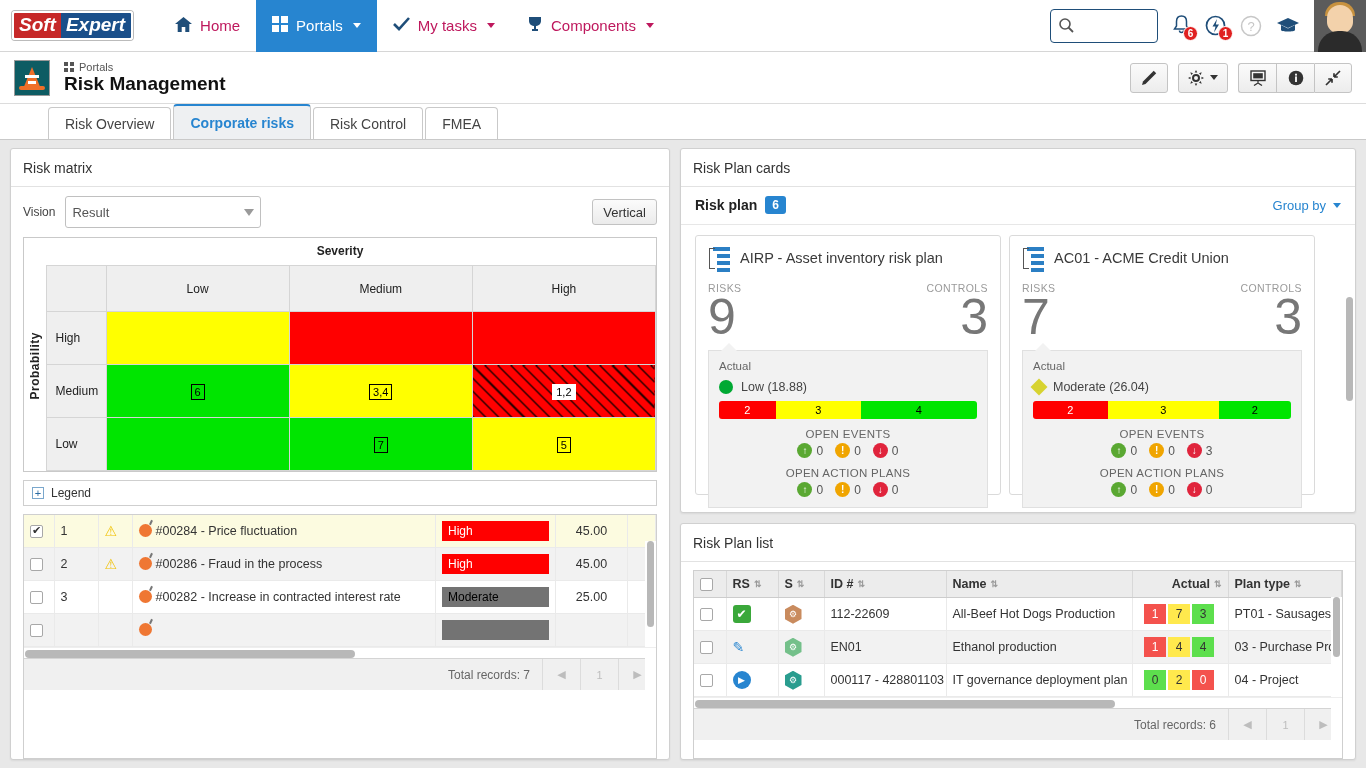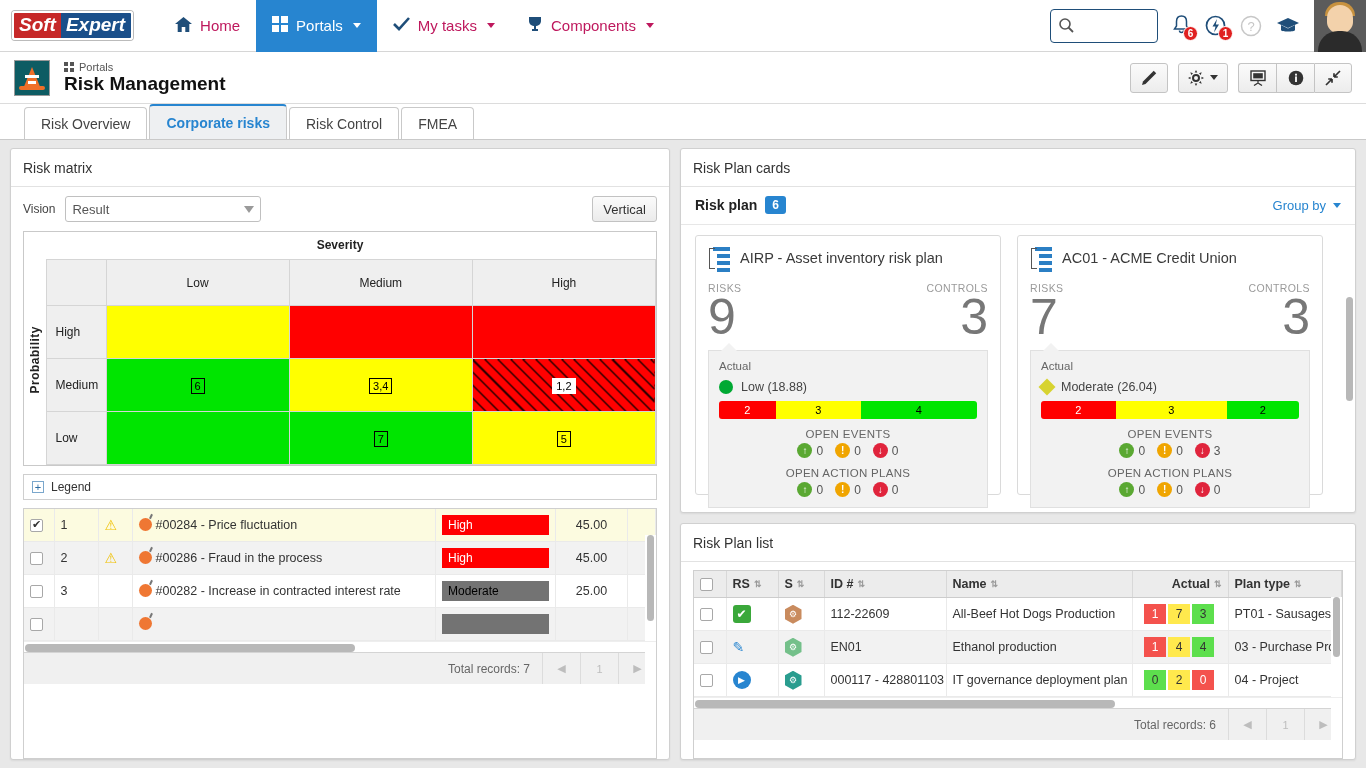--- a/index.html
+++ b/index.html
@@ -94,21 +94,21 @@
     padding: 0 9px;
   }
   .tbtn-group { display: flex; }
   .tbtn-group .tbtn { border-radius: 0; border-right: none; }
   .tbtn-group .tbtn:first-child { border-radius: 3px 0 0 3px; }
   .tbtn-group .tbtn:last-child { border-radius: 0 3px 3px 0; border-right: 1px solid #c4c4c4; }
 
   
   .tabsbar {
     height: 36px; background: #fff; display: flex; align-items: flex-end;
-    padding-left: 24px; border-bottom: 1px solid #c9c9c9;
+    padding-left: 48px; border-bottom: 1px solid #c9c9c9;
   }
   .tab {
     height: 32px; padding: 0 16px; display: flex; align-items: center;
     font-size: 14px; color: #444; background: #fff;
     border: 1px solid #c9c9c9; border-bottom: none;
     border-radius: 4px 4px 0 0; margin-right: 2px; cursor: pointer;
   }
   .tab.active {
     color: #2785d0; font-weight: bold; background: #eef0f2;
     border-top: 2px solid #2785d0; height: 35px;
@@ -127,21 +127,21 @@
     font-size: 14px; color: #333; padding: 11px 12px 10px 12px;
     border-bottom: 1px solid #e2e2e2;
   }
   .left-col { width: 660px; display: flex; flex-direction: column; }
   .right-col { flex: 1; display: flex; flex-direction: column; gap: 10px; }
 
   
   .matrix-toolbar { display: flex; align-items: center; padding: 9px 12px; }
   .lbl { font-size: 12px; color: #444; margin-right: 10px; }
   .select {
-    width: 196px; height: 26px; border: 1px solid #c0c0c0; border-radius: 3px;
+    width: 196px; height: 32px; border: 1px solid #c0c0c0; border-radius: 3px;
     background: #fff; display: flex; align-items: center; padding: 0 6px;
     font-size: 13px; color: #555; position: relative; cursor: pointer;
   }
   .select .arr {
     margin-left: auto; width:0;height:0;border-left:5px solid transparent;
     border-right:5px solid transparent;border-top:7px solid #9a9a9a;
   }
   .vbtn {
     margin-left: auto; height: 26px; padding: 0 10px; font-size: 13px;
     background: linear-gradient(#fbfbfb,#ebebeb); border: 1px solid #c2c2c2;
@@ -239,21 +239,21 @@
   .rp-header {
     display: flex; align-items: center; padding: 9px 14px 10px 14px;
     border-bottom: 1px solid #e7e7e7;
   }
   .rp-title { font-size: 14px; font-weight: bold; color: #222; }
   .cnt-badge {
     background: #2785d0; color: #fff; font-size: 12px; font-weight: bold;
     padding: 2px 7px; border-radius: 3px; margin-left: 8px;
   }
   .groupby { margin-left: auto; color: #2785d0; font-size: 13px; cursor: pointer; display:flex;align-items:center;gap:5px;}
-  .cards { display: flex; gap: 16px; padding: 10px 14px 0 14px; overflow: hidden; position: relative; flex:1; }
+  .cards { display: flex; gap: 8px; padding: 10px 14px 0 14px; overflow: hidden; position: relative; flex:1; }
   .card {
     width: 306px; border: 1px solid #dadada; border-radius: 3px; background: #fff;
     padding: 10px 12px 0 12px; flex-shrink: 0; height: 260px;
   }
   .card-head { display: flex; align-items: center; gap: 10px; }
   .plan-icon { width:22px;height:24px; position:relative; flex-shrink:0;}
   .plan-icon i {
     position:absolute; right:0; background:#2b7fc4; height:4px; display:block;
   }
   .plan-icon i:nth-child(1){ top:1px; width:17px;}

